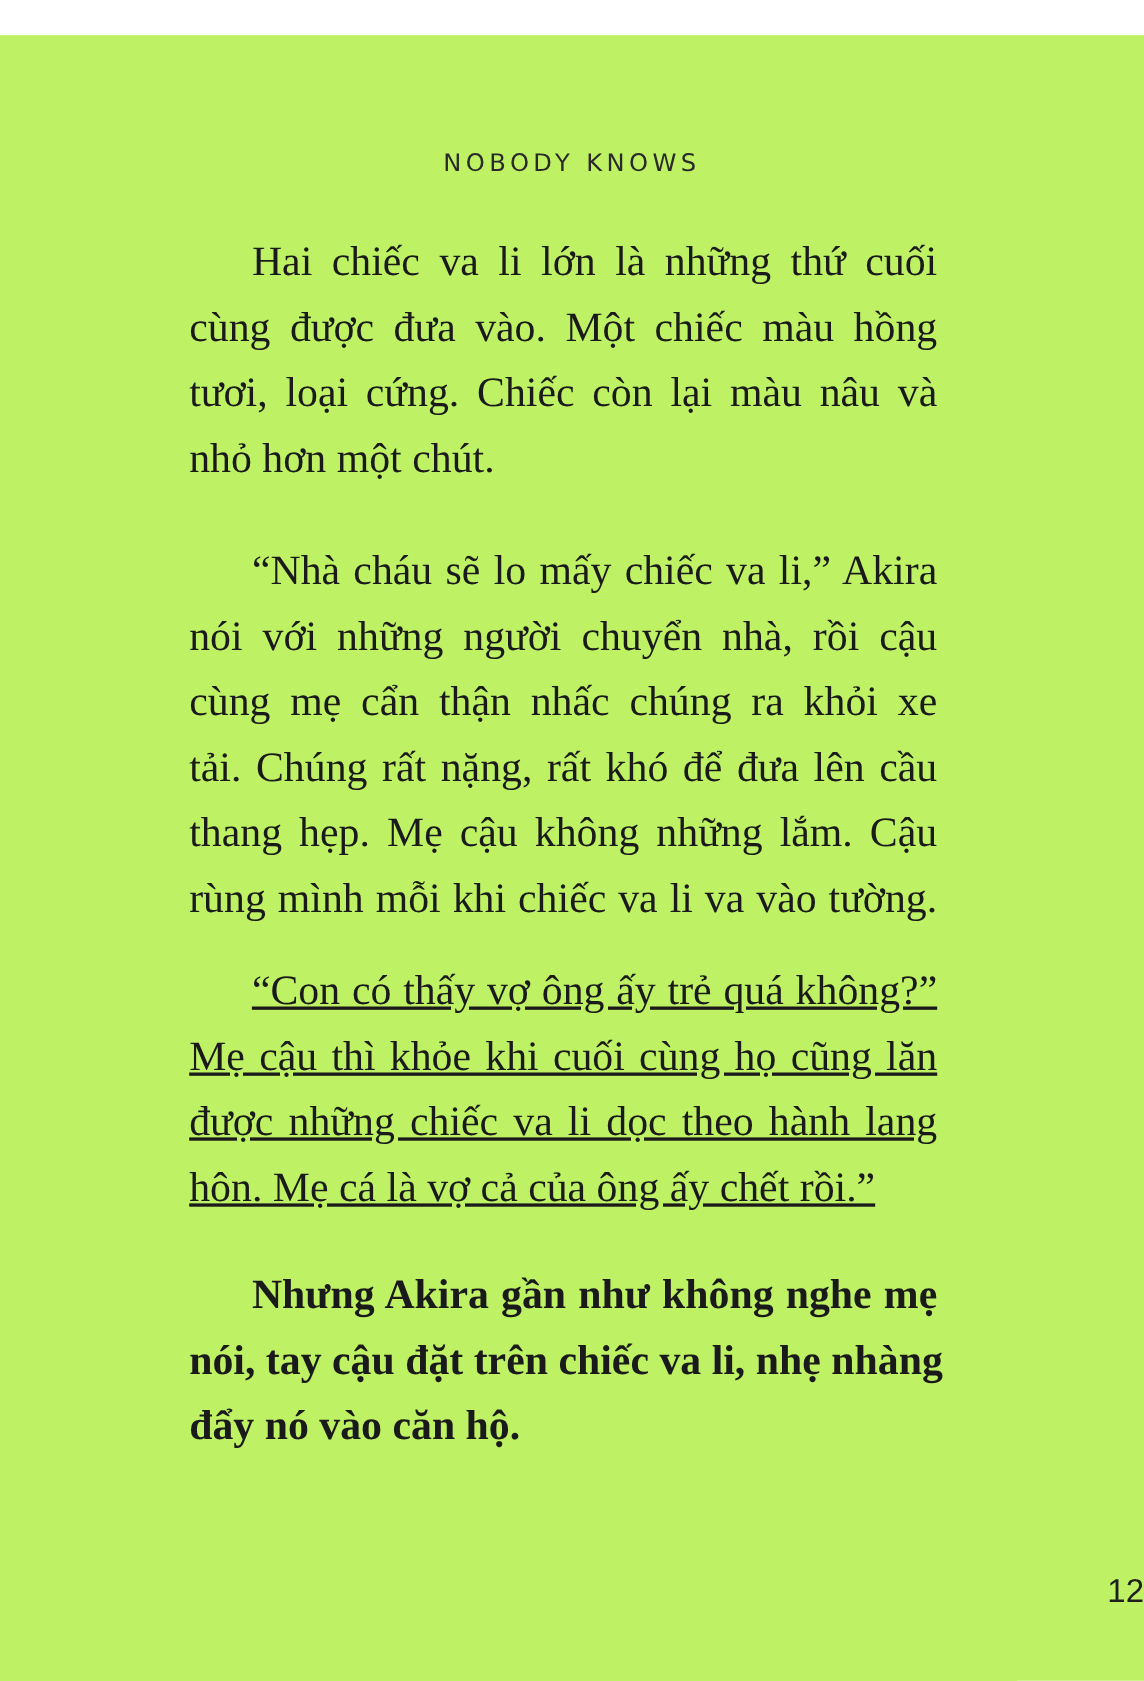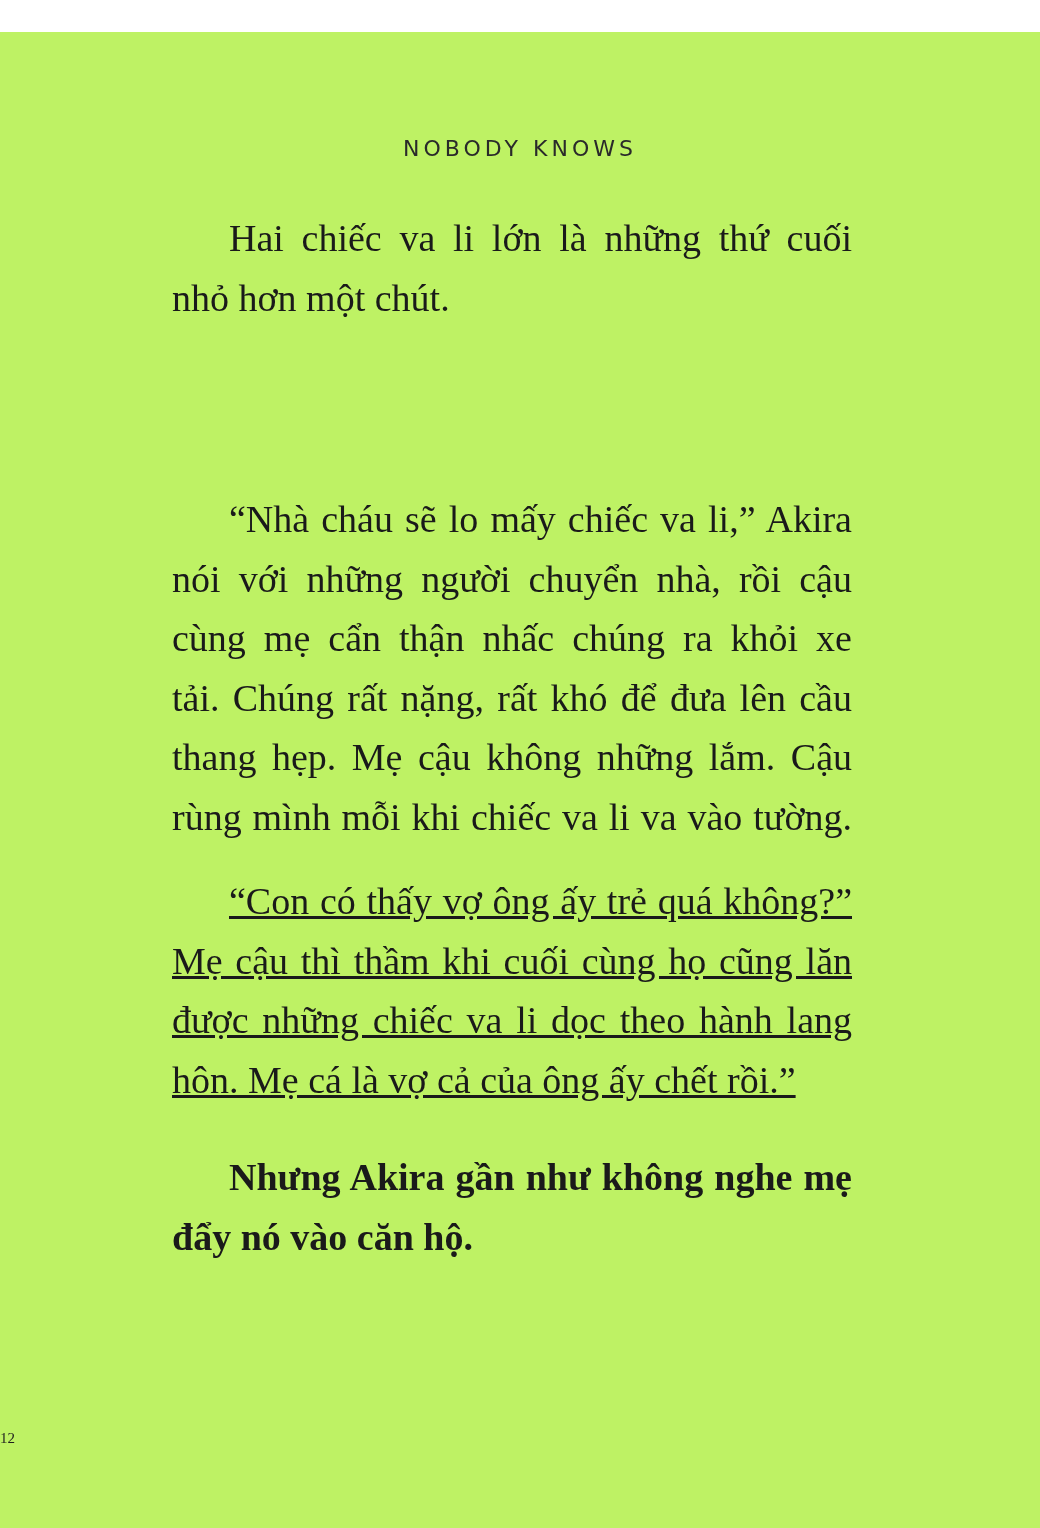--- a/index.html
+++ b/index.html
@@ -63,58 +63,61 @@
     }
     .line.first {
       padding-left: 57px;
       width: 623px;
     }
     .page-number {
       position: absolute;
       top: 1398px;
       left: 0;
       width: 1040px;
-      text-align: left;
-      font-family: Liberation Serif, serif;
-      font-size: 15px;
+      text-align: right;
+      font-family: Liberation Sans, sans-serif;
+      font-size: 30px;
       color: #1f1f1f;
     }
   </style>
 </head>
 <body>
 
 <div class="page">
 
   <div class="running-header">NOBODY KNOWS</div>
 
   <div class="body-text">
 
     <div class="para" style="top:177px;">
       <span class="line first">Hai chiếc va li lớn là những thứ cuối</span>
+      <span class="line">cùng được đưa vào. Một chiếc màu hồng</span>
+      <span class="line">tươi, loại cứng. Chiếc còn lại màu nâu và</span>
       <span class="line last">nhỏ hơn một chút.</span>
     </div>
 
     <div class="para" style="top:458px;">
       <span class="line first">“Nhà cháu sẽ lo mấy chiếc va li,” Akira</span>
       <span class="line">nói với những người chuyển nhà, rồi cậu</span>
       <span class="line">cùng mẹ cẩn thận nhấc chúng ra khỏi xe</span>
       <span class="line">tải. Chúng rất nặng, rất khó để đưa lên cầu</span>
       <span class="line">thang hẹp. Mẹ cậu không những lắm. Cậu</span>
       <span class="line">rùng mình mỗi khi chiếc va li va vào tường.</span>
     </div>
 
     <div class="para" style="top:840px;text-decoration:underline;">
       <span class="line first">“Con có thấy vợ ông ấy trẻ quá không?”</span>
-      <span class="line">Mẹ cậu thì thầm khi cuối cùng họ cũng lăn</span>
+      <span class="line">Mẹ cậu thì khỏe khi cuối cùng họ cũng lăn</span>
       <span class="line">được những chiếc va li dọc theo hành lang</span>
       <span class="line last">hôn. Mẹ cá là vợ cả của ông ấy chết rồi.”</span>
     </div>
 
     <div class="para" style="top:1116px;font-weight:bold;">
       <span class="line first">Nhưng Akira gần như không nghe mẹ</span>
+      <span class="line">nói, tay cậu đặt trên chiếc va li, nhẹ nhàng</span>
       <span class="line last">đẩy nó vào căn hộ.</span>
     </div>
 
   </div>
 
   <div class="page-number">12</div>
 
 </div>
 
 </body></html>

